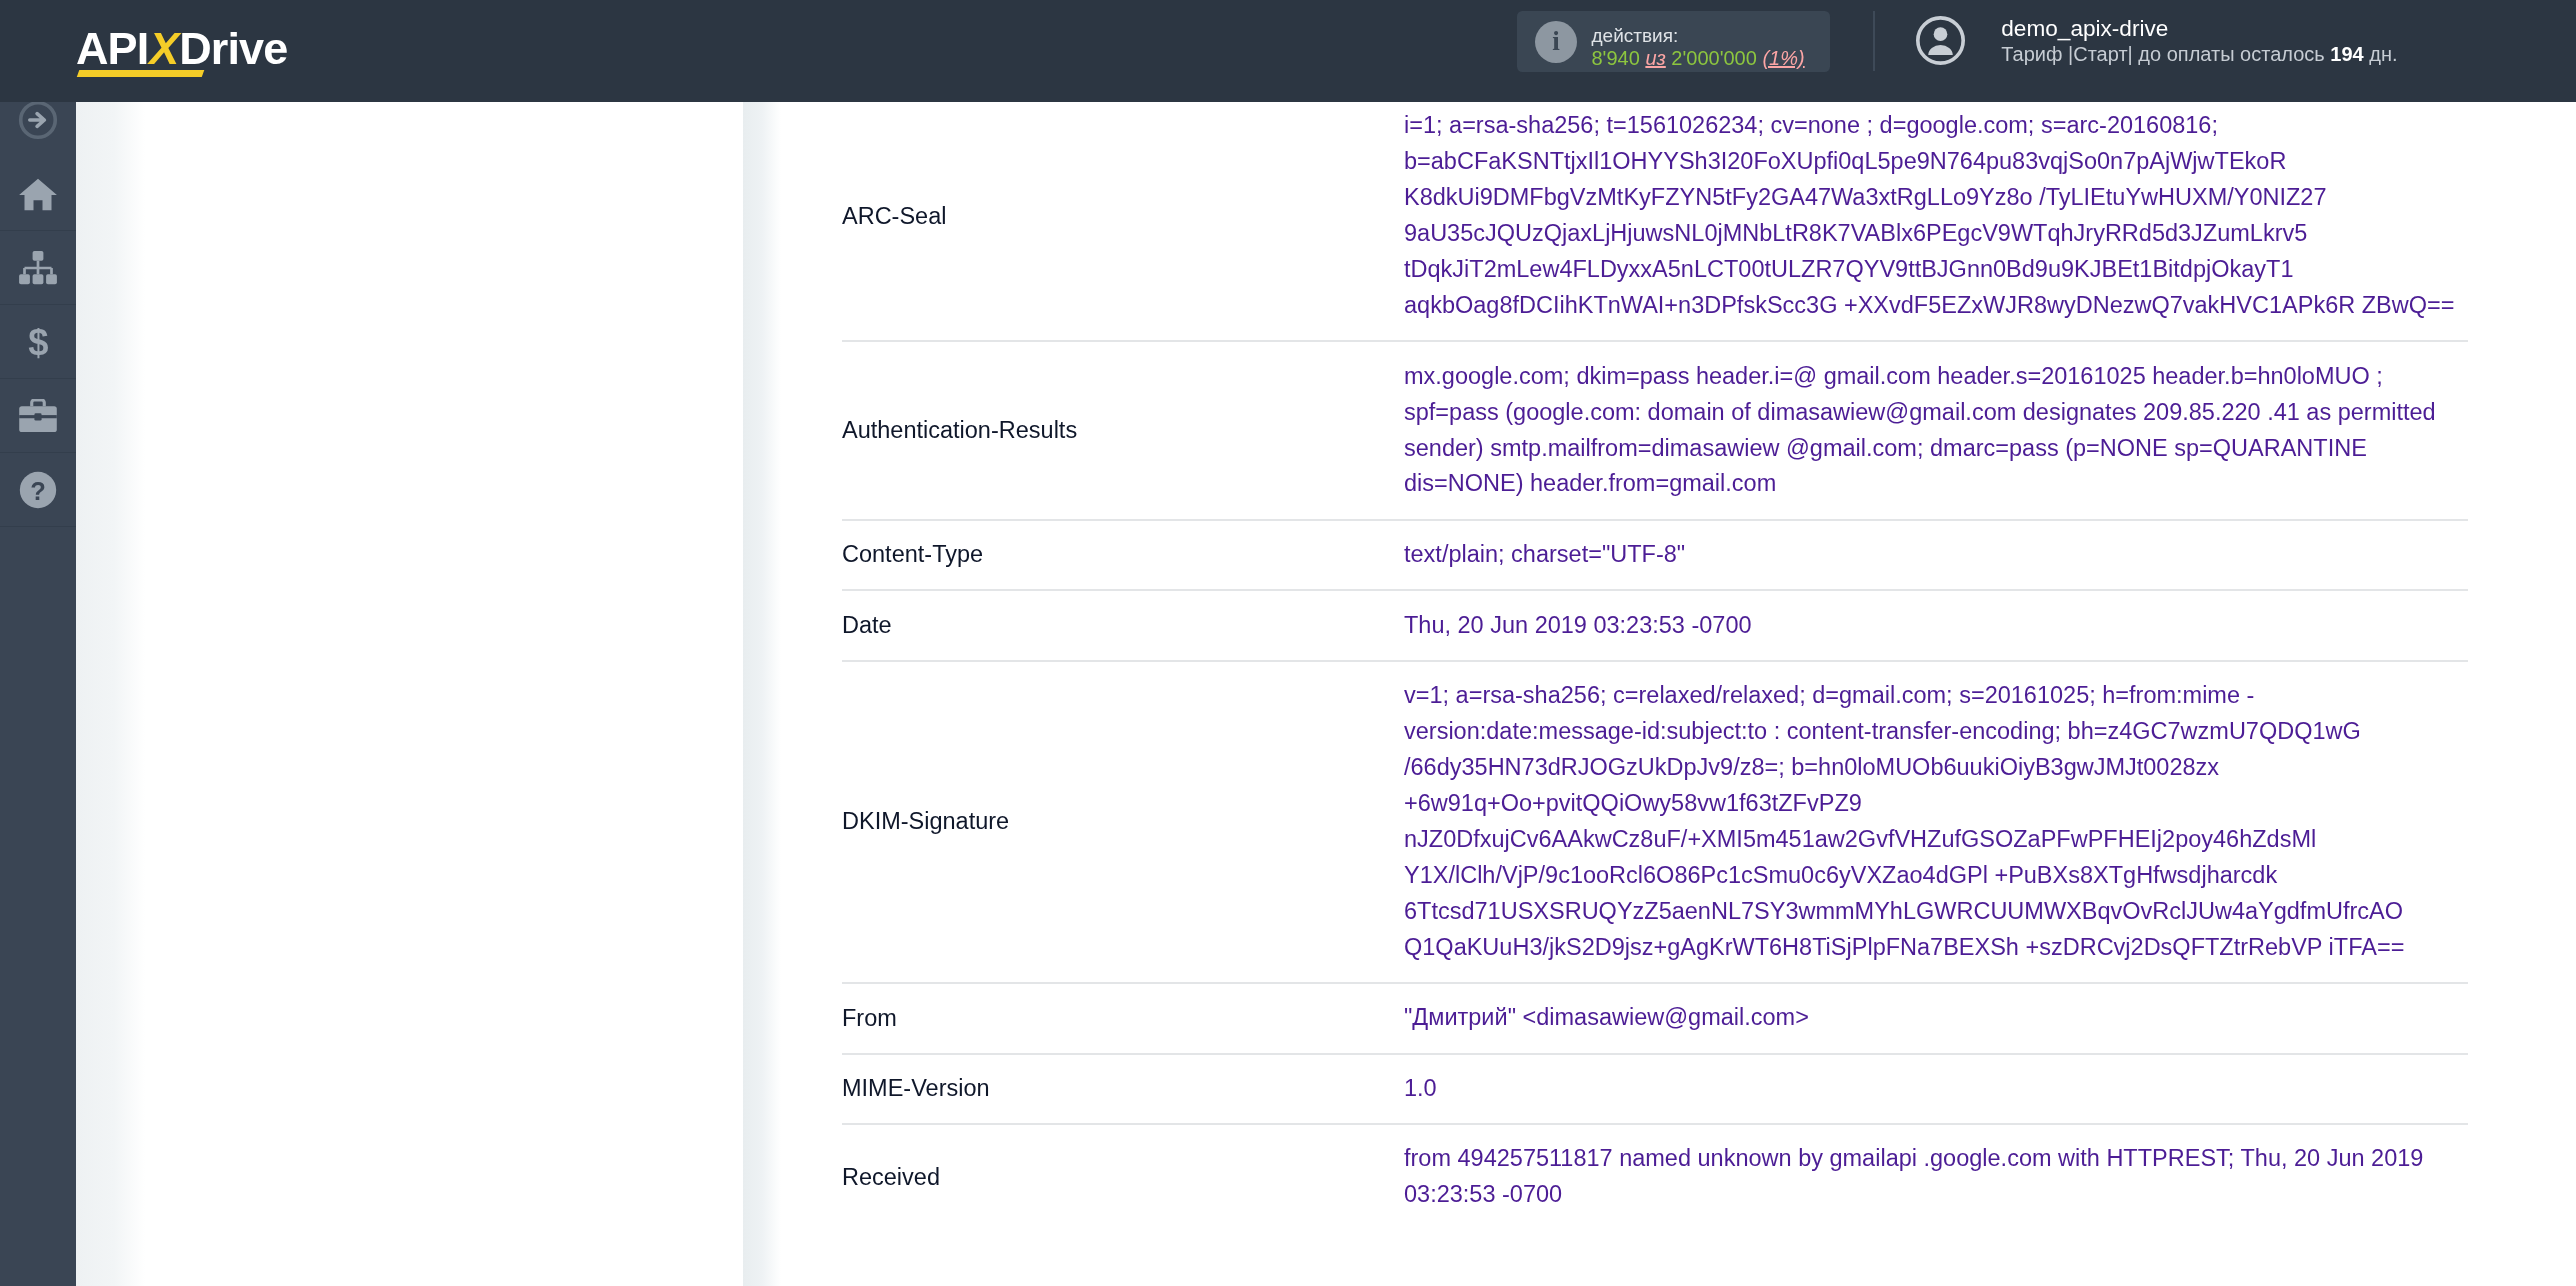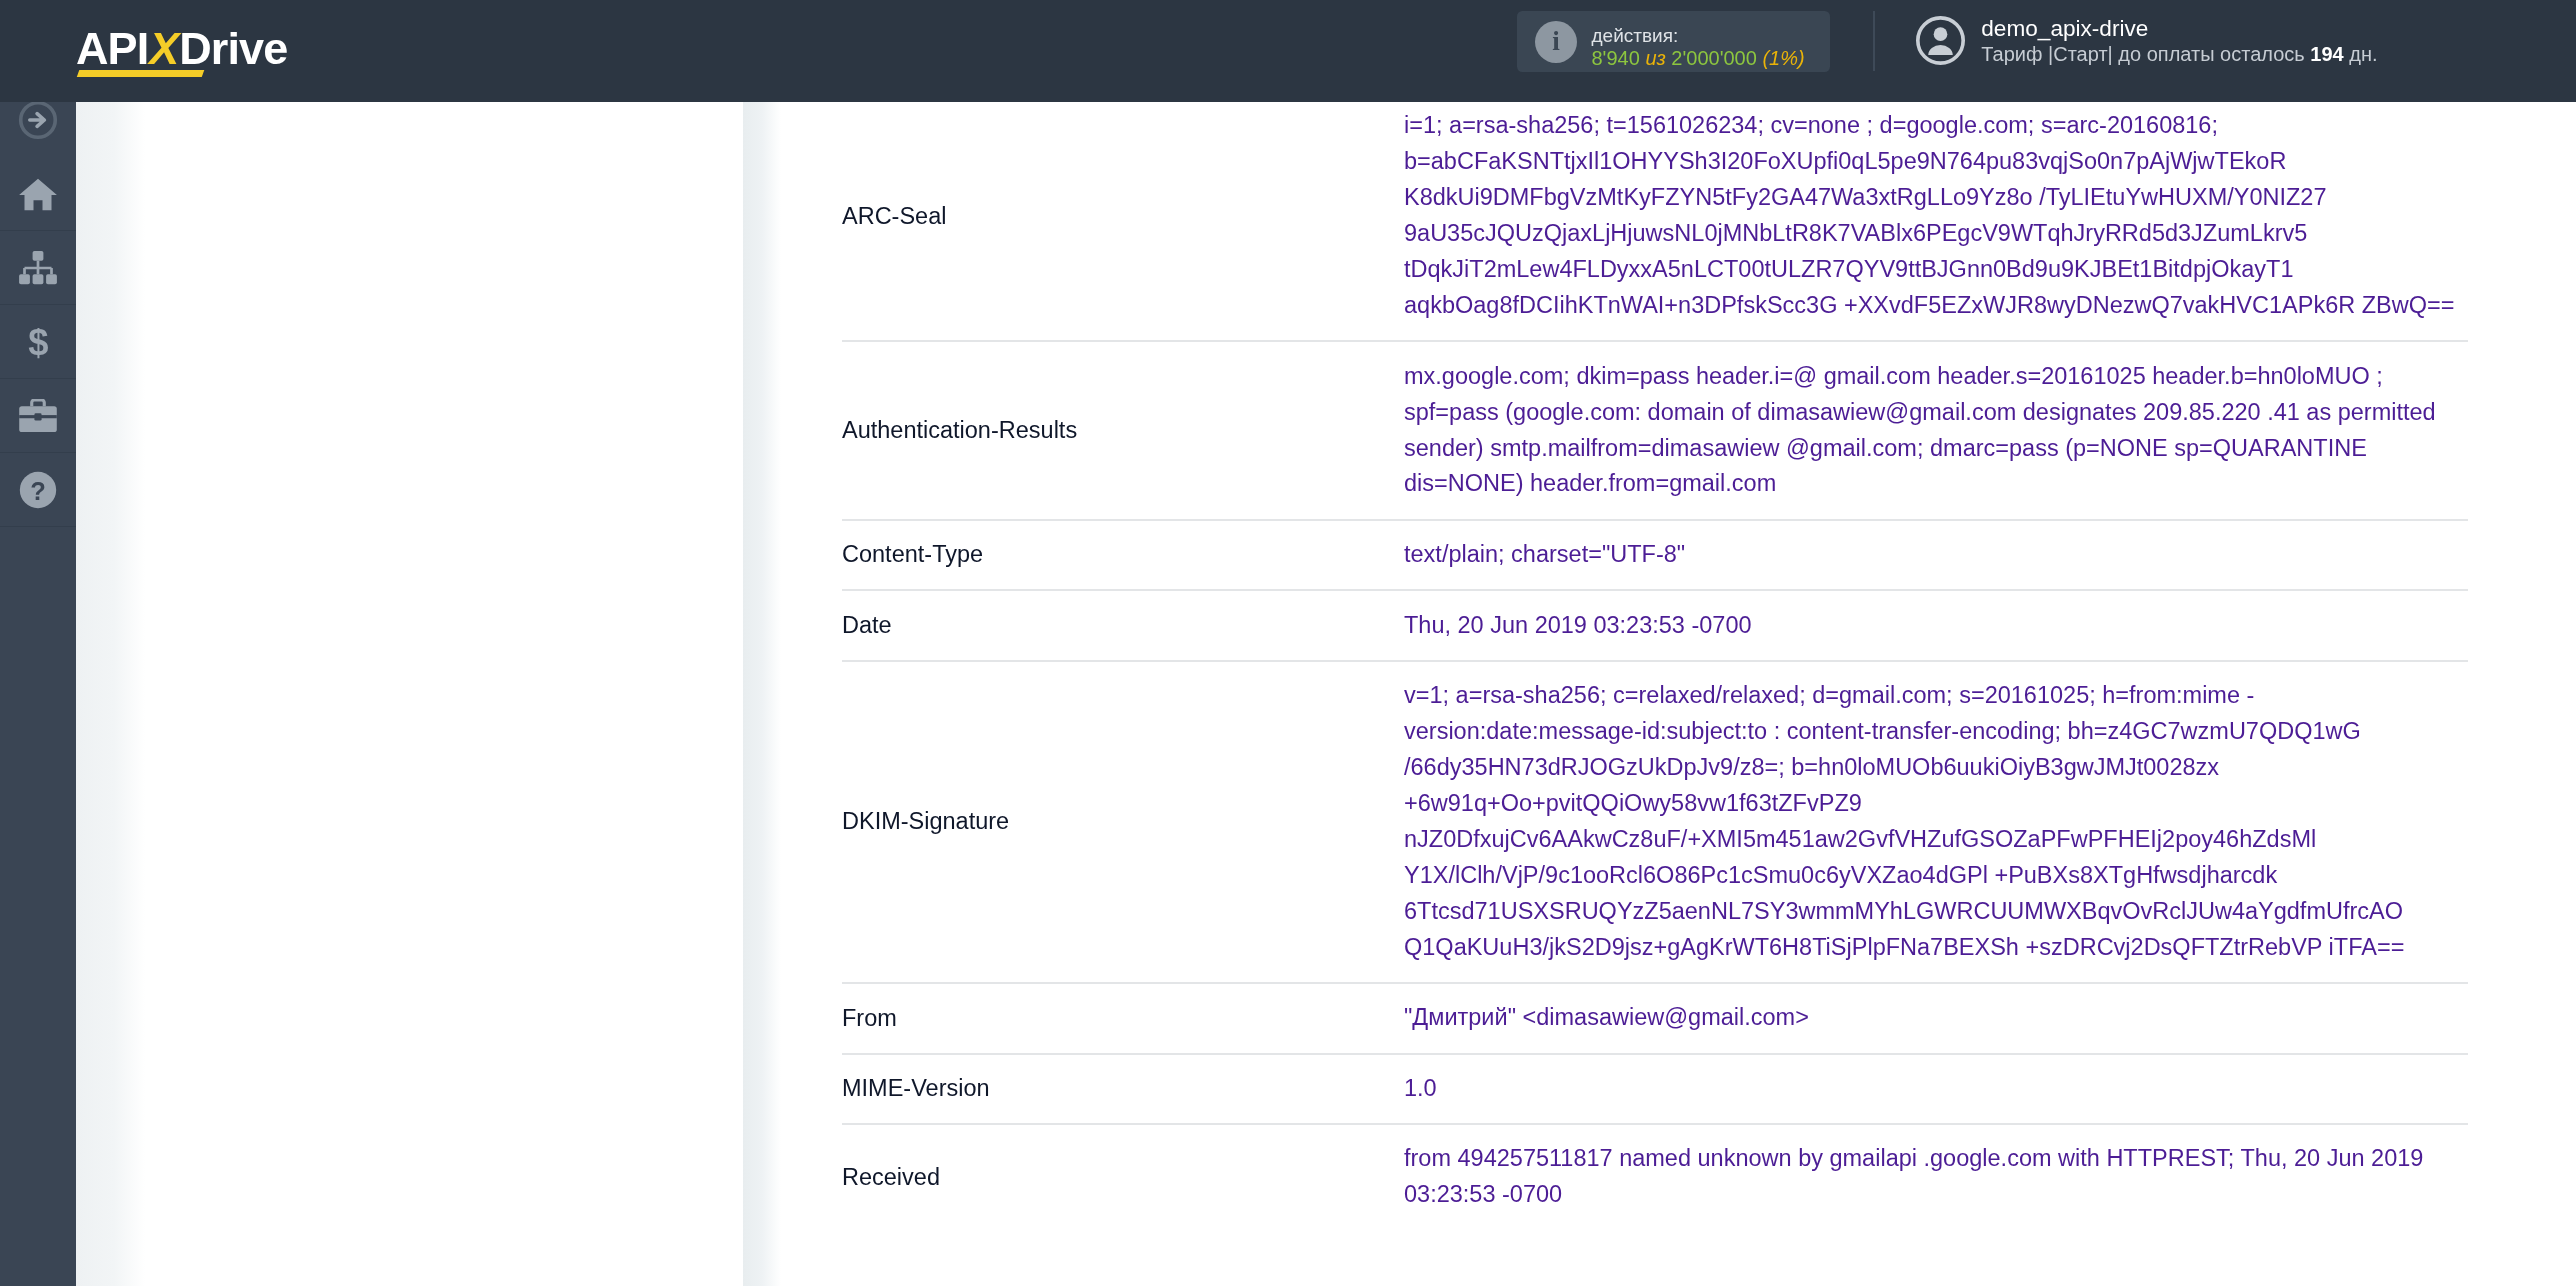--- a/index.html
+++ b/index.html
@@ -76,21 +76,21 @@
     display: flex;
     align-items: center;
     justify-content: center;
     flex: none;
     margin-right: 14.5px;
   }
   #actions-text { line-height: 1.18; }
   #actions-label { color: #dfe3e7; font-size: 19px; margin-top: 13px; }
   #actions-values { font-size: 20px; color: #c9cfd6; white-space: nowrap; }
   #actions-values .num { color: #8dc63f; }
-  #actions-values .it { font-style: italic; color: #eab308; }
+  #actions-values .it { font-style: italic; color: #fca5a5; text-decoration: underline; }
 
   #header-divider {
     position: absolute;
     left: 1873px;
     top: 11px;
     width: 1.8px;
     height: 60px;
     background: #3e4a58;
   }
 
@@ -99,21 +99,21 @@
     left: 1916px;
     top: 14.5px;
     display: flex;
     align-items: center;
   }
   #user-avatar {
     width: 49px; height: 49px;
     flex: none;
     margin-right: 16.3px;
   }
-  #user-texts { line-height: 1.2; }
+  #user-texts { line-height: 1.2; margin-left: 20px; }
   #user-name { color: #ffffff; font-size: 22.6px; }
   #user-plan { color: #c6ccd3; font-size: 20px; white-space: nowrap; }
   #user-plan b { color: #ffffff; }
 
   
   #sidebar {
     position: absolute;
     top: 83px; left: 0;
     width: 76px;
     height: 1203px;

